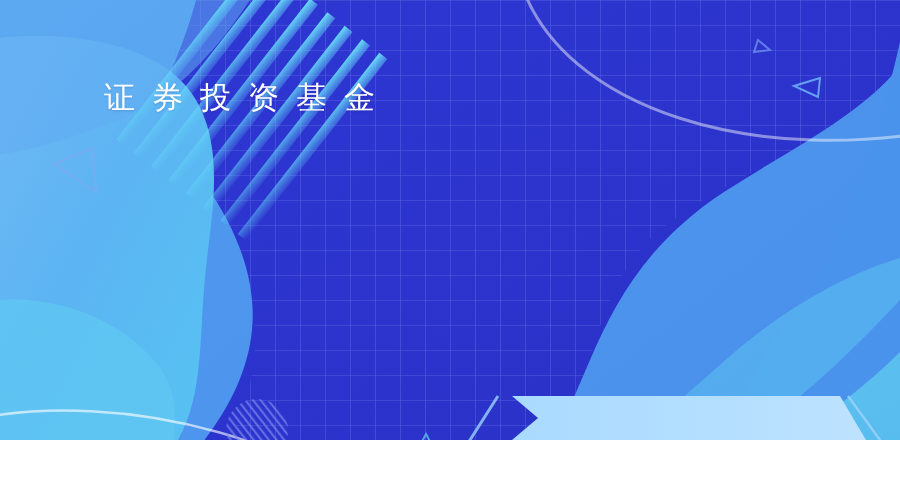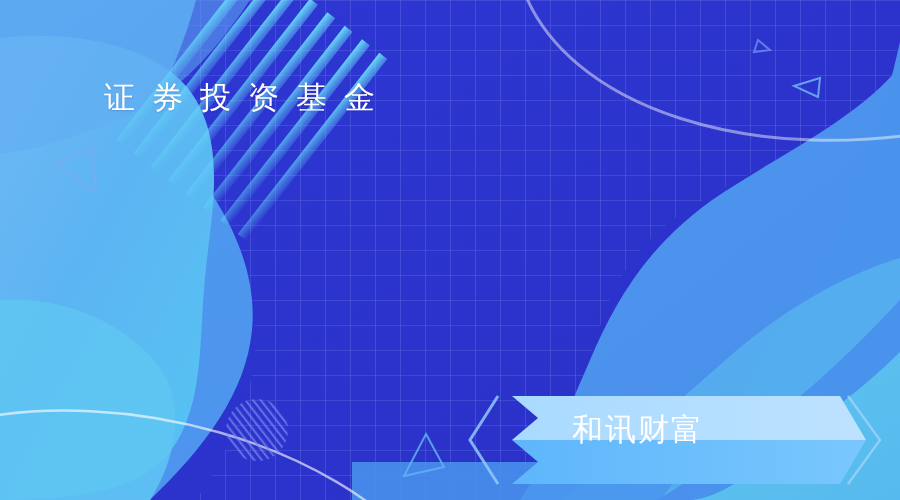--- a/index.html
+++ b/index.html
@@ -8,21 +8,21 @@
     padding: 0;
     background: #ffffff;
   }
   body {
     font-family: "Liberation Sans", "DejaVu Sans", sans-serif;
   }
 
   .banner-root {
     position: relative;
     width: 900px;
-    height: 500px;
+    height: 440px;
     overflow: hidden;
     background: #4a90ec;
   }
 
   
   .bg-svg {
     position: absolute;
     left: 0;
     top: 0;
     width: 900px;
@@ -218,15 +218,14 @@
       <path d="M512,396 H840 L866,440 H512 L538,418 Z" fill="url(#gRibTop)"></path>
       <path d="M512,440 H866 L840,484 H512 L538,462 Z" fill="url(#gRibBot)"></path>
 
       <path d="M848,396 L880,440 L848,484" fill="none" stroke="#9ed3fb" stroke-opacity="0.8" stroke-width="2.4"></path>
     </g>
   </svg>
 
   <p class="subtitle">证券投资基金</p>
 
 
-  <p class="brand-label">和讯财富</p>
 
 </div>
 
 </body></html>

